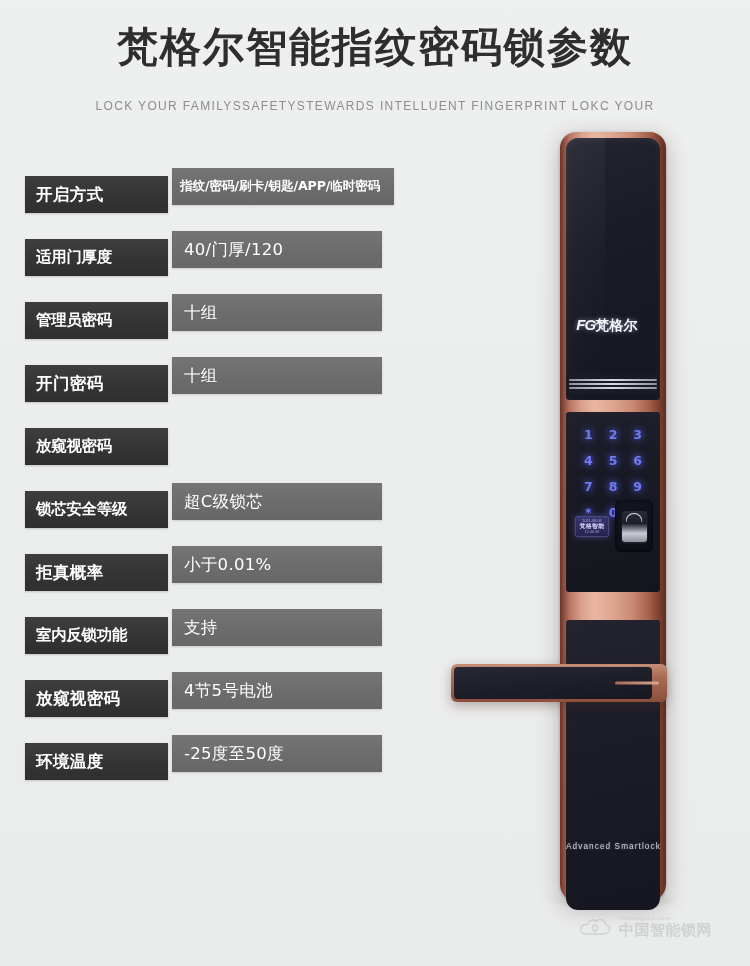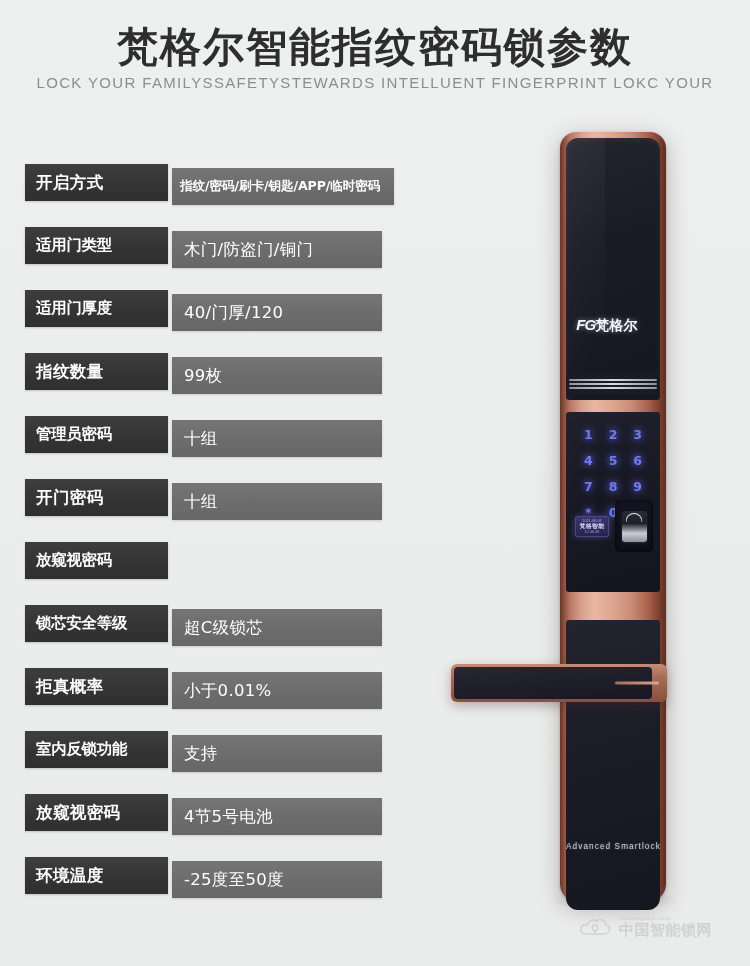--- a/index.html
+++ b/index.html
@@ -16,32 +16,32 @@
   }
 
   
   .header { position:absolute; left:0; top:22px; width:750px; text-align:center; }
   .title {
     font-size:41px; font-weight:700; color:#2e2e2e;
     letter-spacing:2px; line-height:1.25;
     font-family:"DejaVu Sans","Liberation Sans",sans-serif;
   }
   .subtitle {
-    margin-top:1px;
-    font-size:15px; color:#8d8d8d; letter-spacing:1.35px;
+    margin-top:26px;
+    font-size:12px; color:#8d8d8d; letter-spacing:1.35px;
     font-family:"Liberation Sans",sans-serif; font-weight:400;
   }
 
   
   .spec-table { position:absolute; left:25px; top:160px; width:365px; }
   .spec-row {
     position:relative; height:37px; margin-bottom:26px;
   }
   .spec-label {
-    position:absolute; left:0; top:4px;
+    position:absolute; left:0; top:16px;
     width:143px; height:37px;
     background:linear-gradient(180deg,#3e3e3e 0%,#343434 55%,#2f2f2f 100%);
     color:#ffffff;
     display:flex; align-items:center;
     padding-left:11px;
     font-size:16.5px; font-weight:700;
     letter-spacing:0.4px;
     font-family:"DejaVu Sans","Liberation Sans",sans-serif;
     box-shadow:0 1px 2px rgba(0,0,0,0.18);
     white-space:nowrap;
@@ -255,30 +255,22 @@
     <div class="title">梵格尔智能指纹密码锁参数</div>
     <div class="subtitle">LOCK YOUR FAMILYSSAFETYSTEWARDS INTELLUENT FINGERPRINT LOKC YOUR</div>
   </div>
 
   <div class="spec-table" id="spec-table">
       <div class="spec-row">
         <div class="spec-label">开启方式</div>
         <div class="spec-value wide small">指纹/密码/刷卡/钥匙/APP/临时密码</div>
       </div>
       <div class="spec-row">
-        <div class="spec-label narrow">适用门类型</div>
-        <div class="spec-value">木门/防盗门/铜门</div>
-      </div>
-      <div class="spec-row">
         <div class="spec-label narrow">适用门厚度</div>
         <div class="spec-value">40/门厚/120</div>
-      </div>
-      <div class="spec-row">
-        <div class="spec-label">指纹数量</div>
-        <div class="spec-value">99枚</div>
       </div>
       <div class="spec-row">
         <div class="spec-label narrow">管理员密码</div>
         <div class="spec-value">十组</div>
       </div>
       <div class="spec-row">
         <div class="spec-label">开门密码</div>
         <div class="spec-value">十组</div>
       </div>
       <div class="spec-row">

